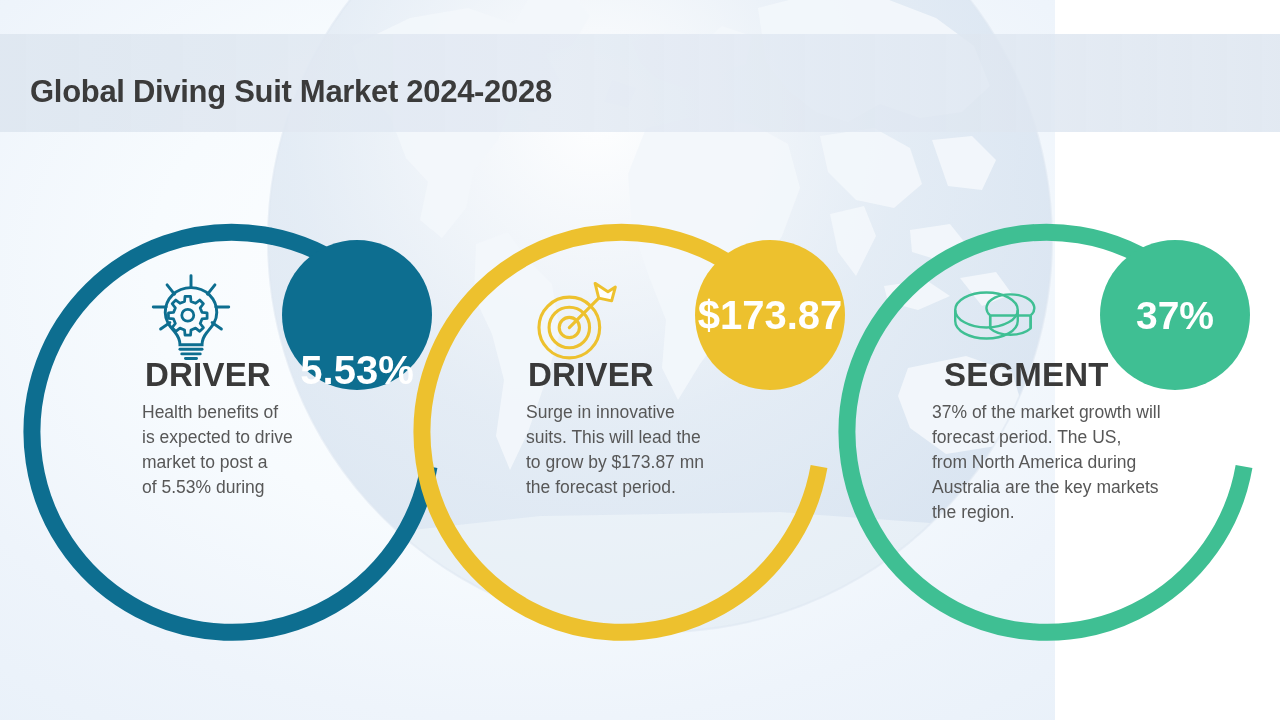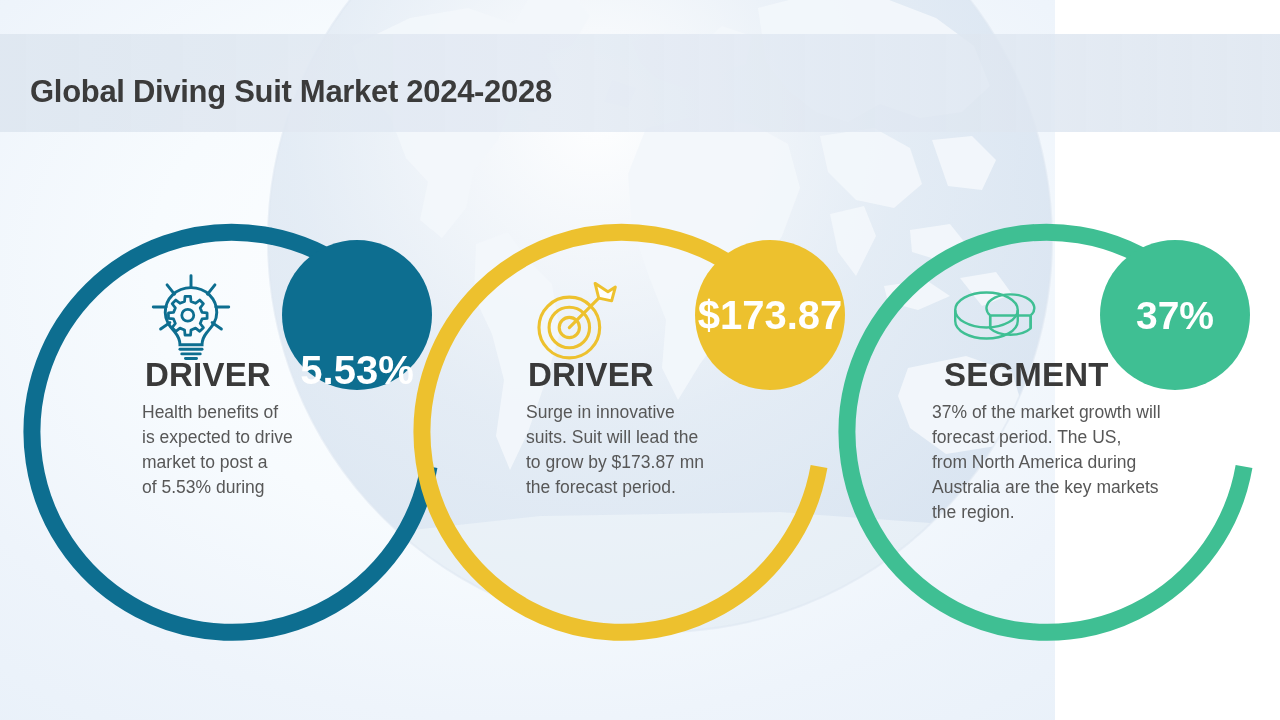--- a/index.html
+++ b/index.html
@@ -233,21 +233,21 @@
         <line x1="46" y1="56" x2="78" y2="24" stroke="#edc12e" stroke-width="3.4" stroke-linecap="round"></line>
 
         <path d="M78 24 L74 8 L88 17 L96 12 L92 27 L78 24 Z" fill="#ffffff" stroke="#edc12e" stroke-width="3.2" stroke-linejoin="round"></path>
       </svg>
     </div>
 
     <div class="panel-label">DRIVER</div>
 
     <div class="panel-body">
       <div>Surge in innovative</div>
-      <div>suits. Suit will lead the</div>
+      <div>suits. This will lead the</div>
       <div>to grow by $173.87 mn</div>
       <div>the forecast period.</div>
     </div>
 
     <div class="badge" id="badge-1" style="background:#edc12e;justify-content:center;">
       <span class="badge-text">$173.87</span>
     </div>
   </div>
 
   <div class="panel" id="panel-2">

